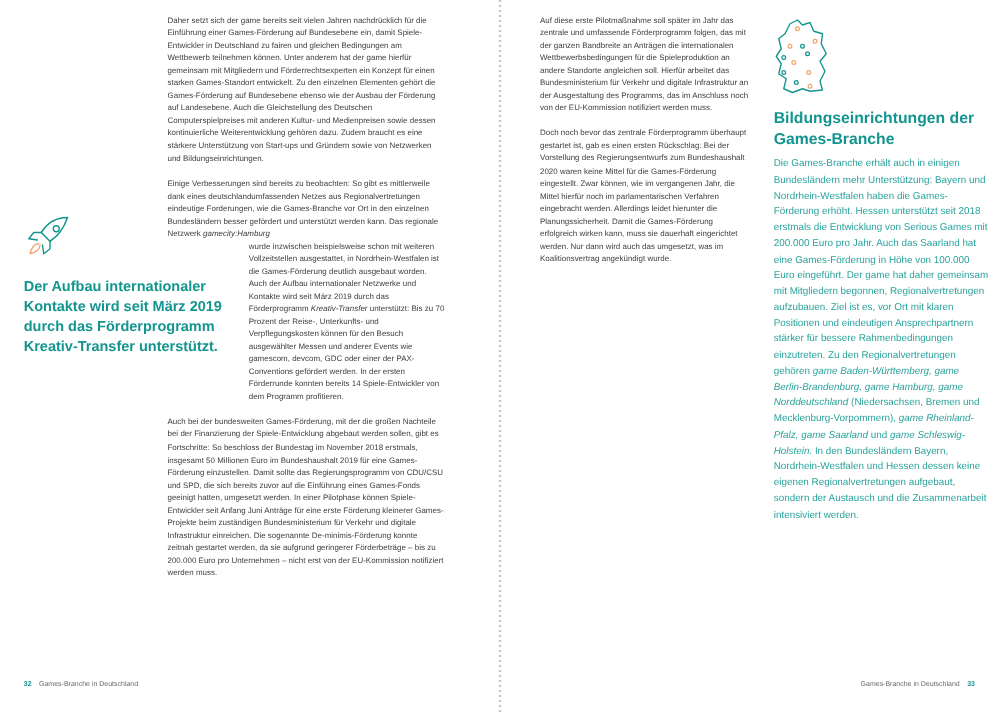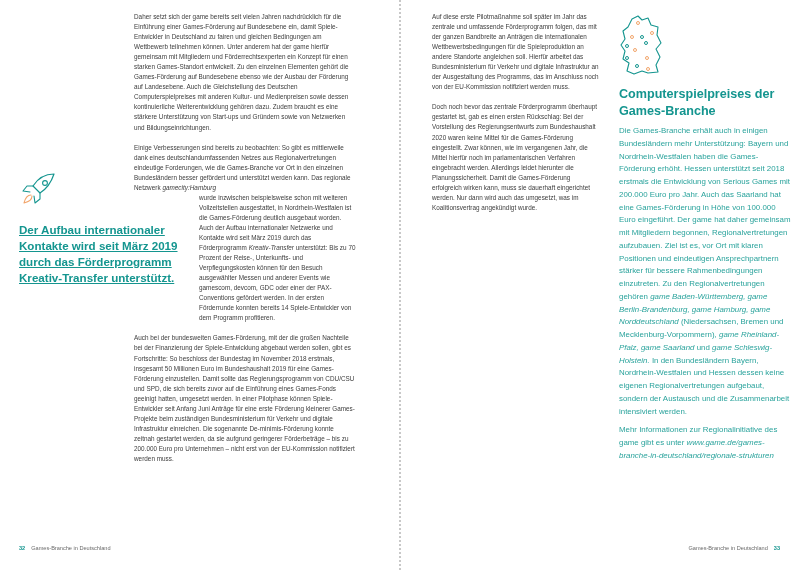--- a/index.html
+++ b/index.html
@@ -20,21 +20,21 @@
       font-size: 6.35px; line-height: 10.05px; color: #3c3c3c; letter-spacing: 0.02px;
     }
     .body-text p { margin-bottom: 10px; }
     .body-text em { font-style: italic; }
 
     .col-left-main { position: absolute; left: 134px; top: 12px; width: 222px; }
     .col-left-main .indent-block { margin-left: 65px; }
 
     .pullquote {
       position: absolute; left: 19px; top: 222px; width: 160px;
-      color: #14958f; font-weight: bold; font-size: 11.6px; line-height: 15.9px; text-decoration: underline;
+      color: #14958f; font-weight: bold; font-size: 11.6px; line-height: 15.9px;
     }
 
     .rocket-icon { position: absolute; left: 18px; top: 168px; width: 42px; height: 42px; }
 
     .footer { position: absolute; top: 545px; font-size: 5.6px; color: #6a6a6a; }
     .footer .page-num { color: #14958f; font-weight: bold; margin: 0 6px; }
     .footer-left { left: 19px; }
     .footer-right { right: 20px; }
 
     .col-right-main { position: absolute; left: 31px; top: 12px; width: 168px; }
@@ -103,34 +103,30 @@
     <circle cx="34" cy="20" r="1.5" stroke="#f2a56b" stroke-width="1"></circle>
     <circle cx="28" cy="30" r="1.5" stroke="#14958f" stroke-width="1"></circle>
     <circle cx="9" cy="33" r="1.5" stroke="#14958f" stroke-width="1"></circle>
     <circle cx="17" cy="37" r="1.5" stroke="#f2a56b" stroke-width="1"></circle>
     <circle cx="9" cy="45" r="1.5" stroke="#14958f" stroke-width="1"></circle>
     <circle cx="29" cy="45" r="1.5" stroke="#f2a56b" stroke-width="1"></circle>
     <circle cx="19" cy="53" r="1.5" stroke="#14958f" stroke-width="1"></circle>
     <circle cx="30" cy="56" r="1.5" stroke="#f2a56b" stroke-width="1"></circle>
   </svg>
 
-  <div class="side-heading">Computerspielpreises der Games-Branche</div>
+  <div class="side-heading">Bildungseinrichtungen der Games-Branche</div>
 
   <div class="side-text">
     <p>
       <span>Die Games-Branche erhält auch in einigen Bundesländern mehr Unterstützung: Bayern und Nordrhein-Westfalen haben die Games-Förderung erhöht. Hessen unterstützt seit 2018 erstmals die Entwicklung von Serious Games mit 200.000 Euro pro Jahr. Auch das Saarland hat eine Games-Förderung in Höhe von 100.000 Euro eingeführt. Der game hat daher gemeinsam mit Mitgliedern begonnen, Regionalvertretungen aufzubauen. Ziel ist es, vor Ort mit klaren Positionen und eindeutigen Ansprechpartnern stärker für bessere Rahmenbedingungen einzutreten. Zu den Regionalvertretungen gehören</span>
       <em>game Baden-Württemberg, game Berlin-Brandenburg, game Hamburg, game Norddeutschland</em>
       <span>(Niedersachsen, Bremen und Mecklenburg-Vorpommern),</span>
       <em>game Rheinland-Pfalz, game Saarland</em>
       <span>und</span>
       <em>game Schleswig-Holstein.</em>
       <span>In den Bundesländern Bayern, Nordrhein-Westfalen und Hessen dessen keine eigenen Regionalvertretungen aufgebaut, sondern der Austausch und die Zusammenarbeit intensiviert werden.</span>
     </p>
-    <p>
-      <span>Mehr Informationen zur Regionalinitiative des game gibt es unter</span>
-      <em>www.game.de/games-branche-in-deutschland/regionale-strukturen</em>
-    </p>
   </div>
 
   <div class="footer footer-right">
     <span>Games-Branche in Deutschland</span><span class="page-num" style="margin-right:0;">33</span>
   </div>
 </div>
 
 </body></html>

